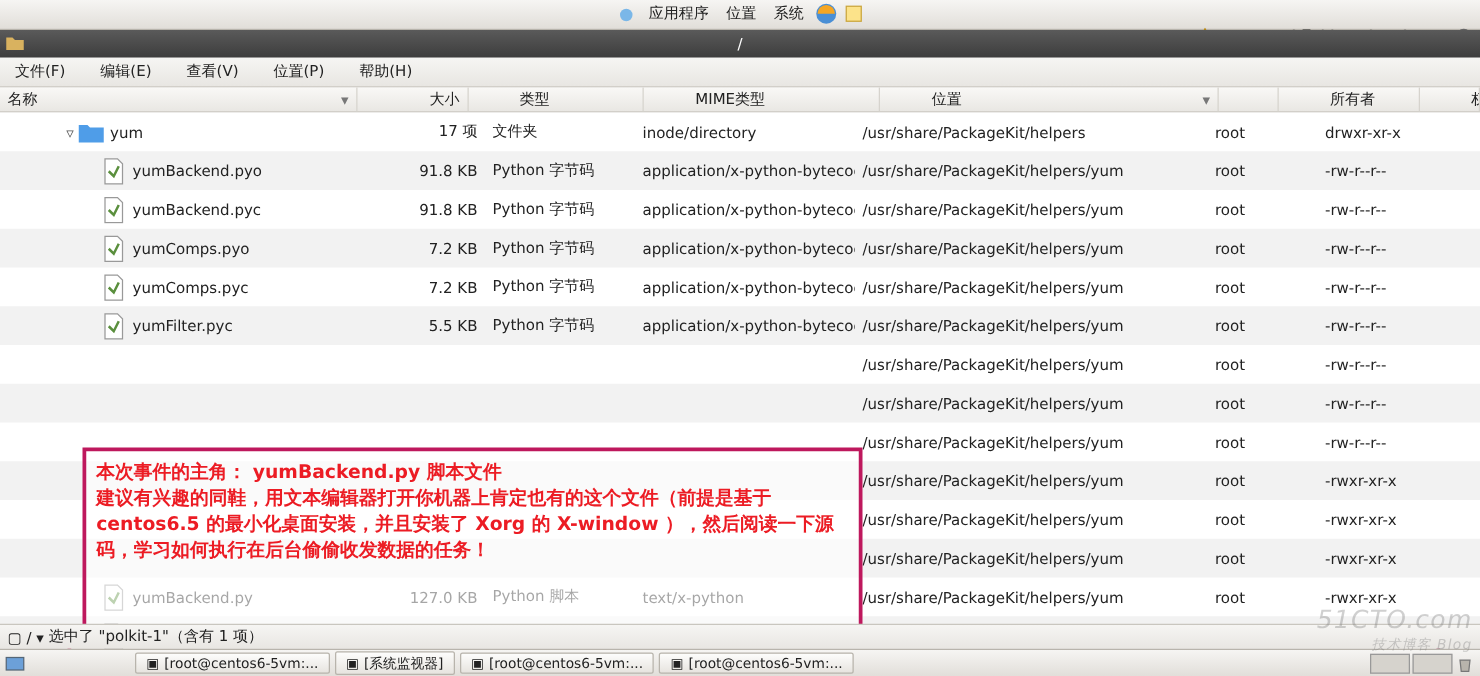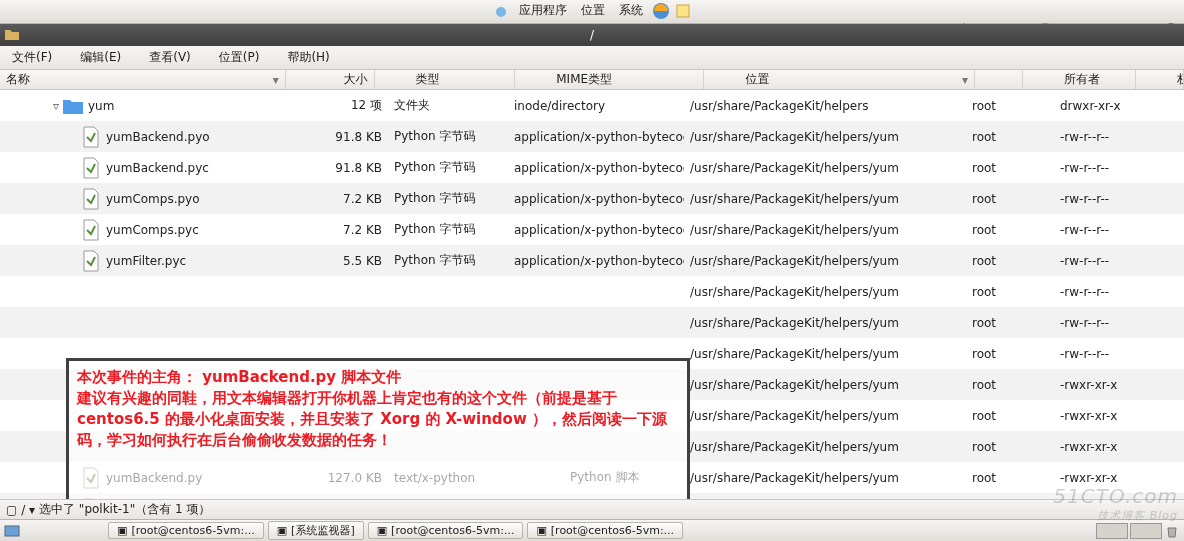--- a/index.html
+++ b/index.html
@@ -36,21 +36,21 @@
 .rows { height: 430px; overflow:hidden; background:#fff; position:relative; }
 .row { height: 31px; display:flex; align-items:center; }
 .row.alt { background:#f2f2f2; }
 .row .col { border:none; }
 .file-ico { width:22px; height:22px; margin-right:4px; display:inline-flex; align-items:center; justify-content:center; flex-shrink:0; }
 .name-inner { display:flex; align-items:center; padding-left: 74px; }
 .tree-row .name-inner { padding-left: 44px; }
 .expander { width:12px; text-align:center; color:#555; }
 
 
-.annot { position:absolute; border:3px solid #404040; background:rgba(255,255,255,0.6); }
+.annot { position:absolute; border:3px solid #be185d; background:rgba(255,255,255,0.6); }
 .annot.a1 { left:66px; top:268px; width:624px; height:148px; padding:6px 8px; font-size:15px; color:#ec1c24; line-height:1.4; font-weight:bold; }
 .annot.a2 { left:54px; top:420px; width:1098px; height:34px; background:transparent; }
 
 
 .status { position:absolute; bottom:22px; left:0; right:0; height:20px; background:linear-gradient(#f6f5f3,#e8e6e2); border-top:1px solid #c9c6bf; display:flex; align-items:center; padding:0 6px; gap:4px; }
 .bottom-panel { position:absolute; bottom:0; left:0; right:0; height:22px; background:linear-gradient(#f6f5f3,#e1ded9); border-top:1px solid #b8b4ac; display:flex; align-items:center; padding:0 4px; gap:4px; }
 .task { background:linear-gradient(#fdfdfc,#e7e4df); border:1px solid #b8b4ac; border-radius:2px; padding:1px 8px; font-size:11px; display:flex; align-items:center; gap:4px; }
 .desk-sw { width:32px; height:16px; background:#d6d3cd; border:1px solid #999; display:inline-block; }
 
 
@@ -143,21 +143,21 @@
         <div class="name-inner">
       <span class="expander">▿</span>
       <span class="file-ico">
             <svg width="22" height="20" viewBox="0 0 22 20">
               <path d="M1 4h7l2 2h11v12H1z" class="folder-svg"></path>
             </svg>
           </span>
       <span>yum</span>
     </div>
       </div>
-    <div class="col c-size">12 项</div>
+    <div class="col c-size">17 项</div>
     <div class="col c-type">文件夹</div>
     <div class="col c-mime">inode/directory</div>
     <div class="col c-loc">/usr/share/PackageKit/helpers</div>
     <div class="col c-pad"></div>
     <div class="col c-owner">root</div>
     <div class="col c-perm">drwxr-xr-x</div>
   </div>
 
   <div id="file-rows">
       <div class="row alt">
@@ -350,22 +350,22 @@
             <span class="file-ico">
               <svg width="20" height="22" viewBox="0 0 20 22">
                 <path d="M3 1h10l4 4v16H3z" fill="#fff" stroke="#999"></path>
                 <path d="M6 11l4 4 4-8" fill="none" stroke="#5a8f3d" stroke-width="2"></path>
               </svg>
             </span>
             <span>yumBackend.py</span>
           </div>
         </div>
         <div class="col c-size">127.0 KB</div>
+        <div class="col c-type">Python 脚本</div>
         <div class="col c-mime">text/x-python</div>
-        <div class="col c-type">Python 脚本</div>
         <div class="col c-loc">/usr/share/PackageKit/helpers/yum</div>
         <div class="col c-pad"></div>
         <div class="col c-owner">root</div>
         <div class="col c-perm">-rwxr-xr-x</div>
       </div>
       <div class="row alt">
         <div class="col c-name">
           <div class="name-inner">
             <span class="file-ico">
               <svg width="20" height="22" viewBox="0 0 20 22">

